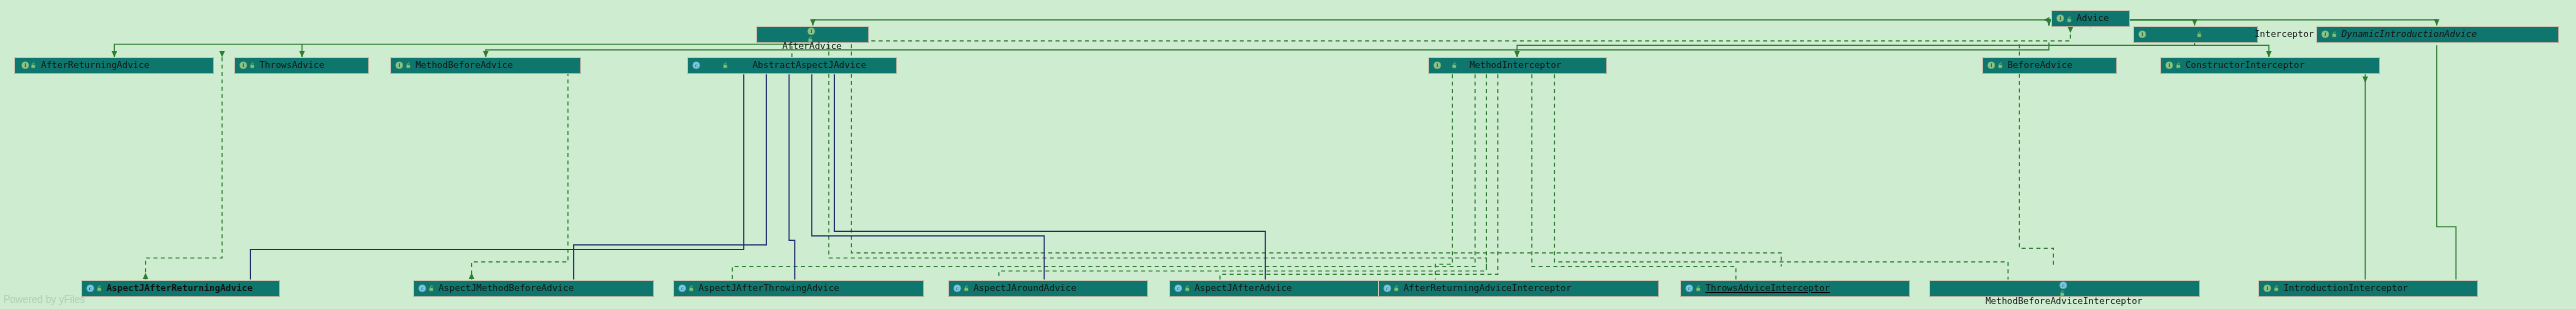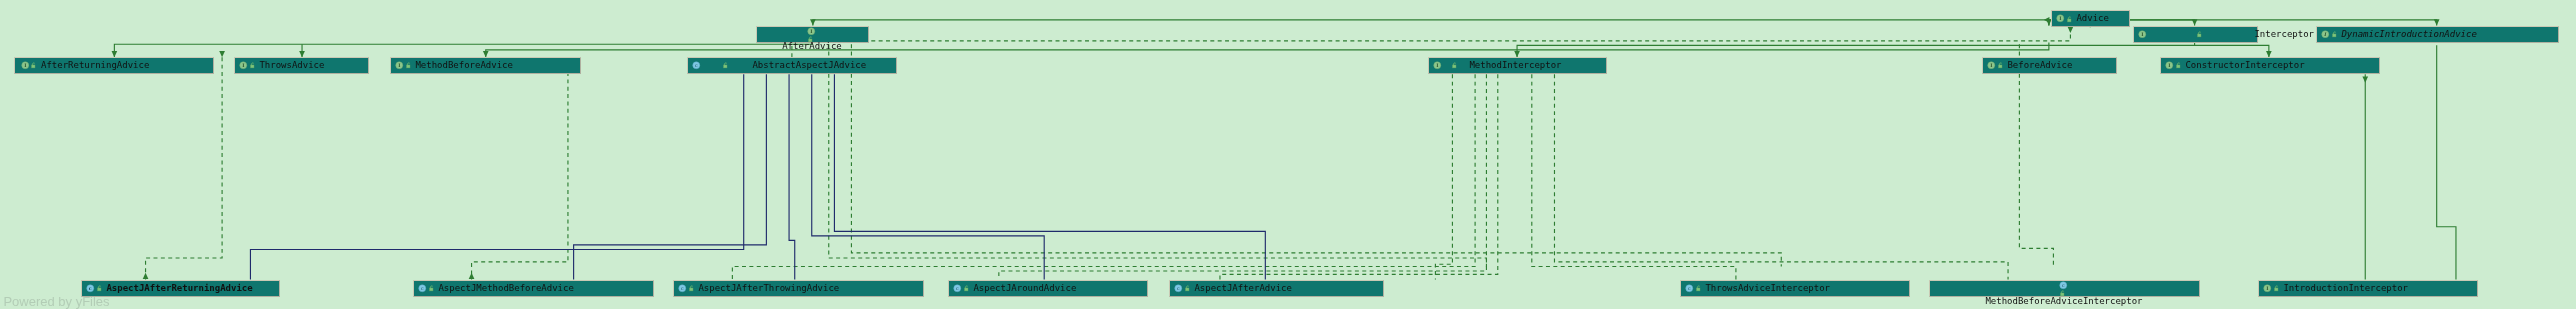--- a/index.html
+++ b/index.html
@@ -55,21 +55,21 @@
     line-height: 9px;
     color: #111111;
     letter-spacing: 0px;
     font-family: "DejaVu Sans Mono", monospace;
   }
   .watermark {
     position: absolute;
     left: 3.4px;
     top: 294px;
     font-family: "Liberation Sans", sans-serif;
-    font-size: 13px;
+    font-size: 10px;
     color: #b3cdb6;
     z-index: 2;
     user-select: none;
   }
 </style>
 </head>
 <body>
 
 <div id="canvas">
 
@@ -358,21 +358,34 @@
           <circle cx="7.5" cy="7.5" r="6.2" fill="#7ec8e3" stroke="#5aa8c6" stroke-width="0.8"></circle>
           <text x="7.5" y="11" font-size="8.5" font-family="DejaVu Serif, serif" fill="#1d4d61" text-anchor="middle">c</text>
         </svg>
       </span>
       <span class="lock-icon"><svg width="7.4" height="7.4" viewBox="0 0 13 13">
           <path d="M4.5 5.2 V3.6 a2.1 2.1 0 0 1 3.8 -1.1" fill="none" stroke="#6fb86f" stroke-width="1.5"></path>
           <rect x="2.6" y="5.2" width="6.2" height="5.2" fill="#7cc47c" stroke="#5ea05e" stroke-width="0.7"></rect>
         </svg></span>
       <span class="label">AspectJAfterAdvice</span>
     </div>
-    <div class="node" style="left: 1680px; top: 280px; width: 230px;">
+    <div class="node" style="left: 1378px; top: 280px; width: 281px;">
+      <span class="type-icon cls">
+        <svg width="8.5" height="8.5" viewBox="0 0 15 15">
+          <circle cx="7.5" cy="7.5" r="6.2" fill="#7ec8e3" stroke="#5aa8c6" stroke-width="0.8"></circle>
+          <text x="7.5" y="11" font-size="8.5" font-family="DejaVu Serif, serif" fill="#1d4d61" text-anchor="middle">c</text>
+        </svg>
+      </span>
+      <span class="lock-icon"><svg width="7.4" height="7.4" viewBox="0 0 13 13">
+          <path d="M4.5 5.2 V3.6 a2.1 2.1 0 0 1 3.8 -1.1" fill="none" stroke="#6fb86f" stroke-width="1.5"></path>
+          <rect x="2.6" y="5.2" width="6.2" height="5.2" fill="#7cc47c" stroke="#5ea05e" stroke-width="0.7"></rect>
+        </svg></span>
+      <span class="label">AfterReturningAdviceInterceptor</span>
+    </div>
+    <div class="node" style="left: 1680px; top: 280px; width: 230px; text-decoration: underline;">
       <span class="type-icon cls">
         <svg width="8.5" height="8.5" viewBox="0 0 15 15">
           <circle cx="7.5" cy="7.5" r="6.2" fill="#7ec8e3" stroke="#5aa8c6" stroke-width="0.8"></circle>
           <text x="7.5" y="11" font-size="8.5" font-family="DejaVu Serif, serif" fill="#1d4d61" text-anchor="middle">c</text>
         </svg>
       </span>
       <span class="lock-icon"><svg width="7.4" height="7.4" viewBox="0 0 13 13">
           <path d="M4.5 5.2 V3.6 a2.1 2.1 0 0 1 3.8 -1.1" fill="none" stroke="#6fb86f" stroke-width="1.5"></path>
           <rect x="2.6" y="5.2" width="6.2" height="5.2" fill="#7cc47c" stroke="#5ea05e" stroke-width="0.7"></rect>
         </svg></span>

